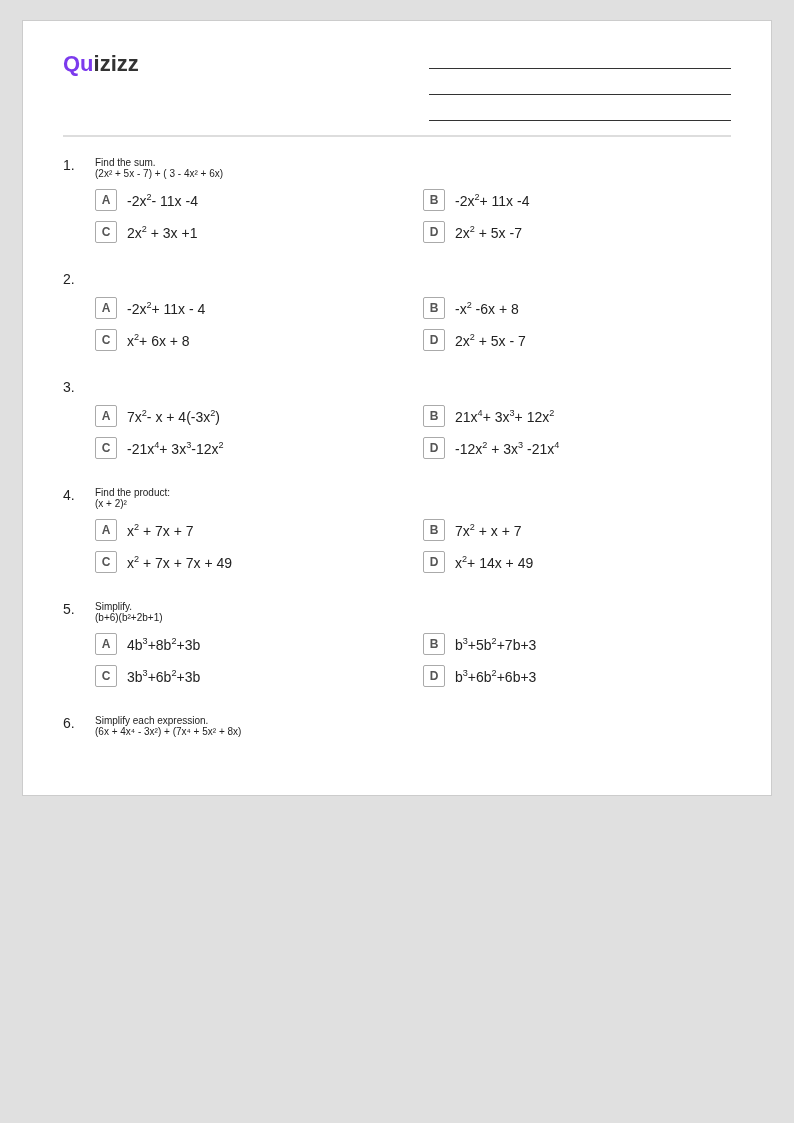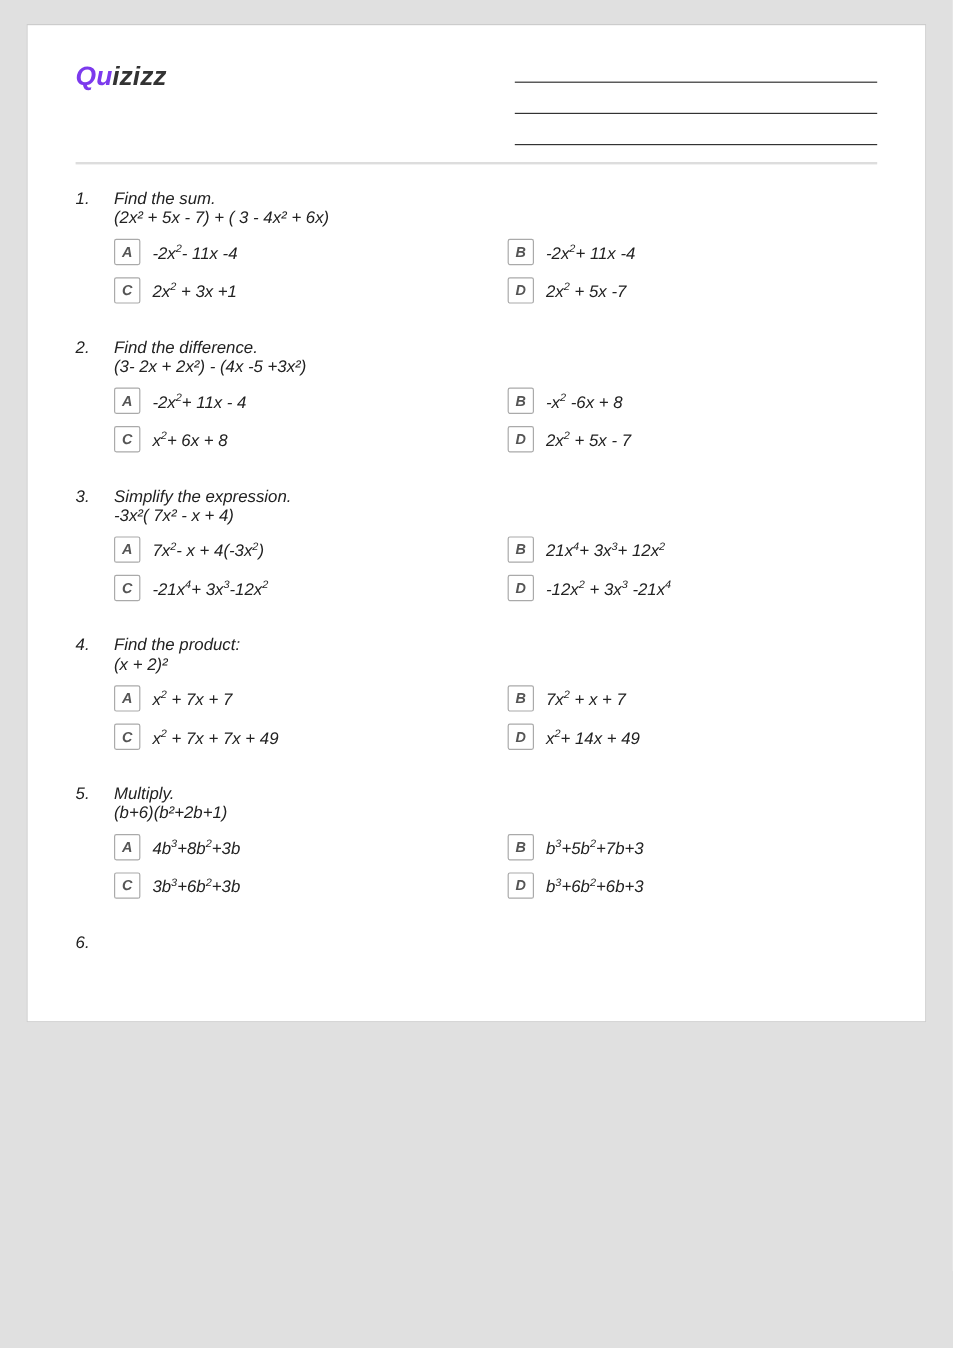--- a/index.html
+++ b/index.html
@@ -11,21 +11,20 @@
       align-items: flex-start;
       padding: 20px;
     }
     .page {
       width: 750px;
       background: #fff;
       border: 1px solid #ccc;
       padding: 30px 40px;
       font-size: 14px;
       color: #222;
-      font-style: italic;
     }
     
     .header {
       display: flex;
       justify-content: space-between;
       align-items: flex-start;
       border-bottom: 2px solid #ddd;
       padding-bottom: 14px;
       margin-bottom: 20px;
     }
@@ -73,21 +72,21 @@
       display: flex;
       gap: 12px;
       margin-bottom: 10px;
     }
     .question-number {
       font-size: 14px;
       font-weight: normal;
       min-width: 20px;
     }
     .question-text {
-      font-size: 14px;
+      font-size: 10px;
     }
     .question-text .q-line { display: block; }
     .options-grid {
       display: grid;
       grid-template-columns: 1fr 1fr;
       gap: 10px 20px;
       margin-left: 32px;
     }
     .option {
       display: flex;
@@ -165,24 +164,20 @@
           </div>
           <div class="option">
             <span class="option-letter">D</span>
             <span>2x<sup>2</sup> + 5x -7</span>
           </div>
         </div>
       </div>
       <div class="question-block">
         <div class="question-header">
           <span class="question-number">2.</span>
-          <div class="question-text">
-            <span class="q-line">Find the difference.</span>
-            <span class="q-line">(3- 2x + 2x²) - (4x -5 +3x²)</span>
-          </div>
         </div>
         <div class="options-grid">
           <div class="option">
             <span class="option-letter">A</span>
             <span>-2x<sup>2</sup>+ 11x - 4</span>
           </div>
           <div class="option">
             <span class="option-letter">B</span>
             <span>-x<sup>2</sup> -6x + 8</span>
           </div>
@@ -192,24 +187,20 @@
           </div>
           <div class="option">
             <span class="option-letter">D</span>
             <span>2x<sup>2</sup> + 5x - 7</span>
           </div>
         </div>
       </div>
       <div class="question-block">
         <div class="question-header">
           <span class="question-number">3.</span>
-          <div class="question-text">
-            <span class="q-line">Simplify the expression.</span>
-            <span class="q-line">-3x²( 7x² - x + 4)</span>
-          </div>
         </div>
         <div class="options-grid">
           <div class="option">
             <span class="option-letter">A</span>
             <span>7x<sup>2</sup>- x + 4(-3x<sup>2</sup>)</span>
           </div>
           <div class="option">
             <span class="option-letter">B</span>
             <span>21x<sup>4</sup>+ 3x<sup>3</sup>+ 12x<sup>2</sup></span>
           </div>
@@ -247,21 +238,21 @@
           <div class="option">
             <span class="option-letter">D</span>
             <span>x<sup>2</sup>+ 14x + 49</span>
           </div>
         </div>
       </div>
       <div class="question-block">
         <div class="question-header">
           <span class="question-number">5.</span>
           <div class="question-text">
-            <span class="q-line">Multiply.</span>
+            <span class="q-line">Simplify.</span>
             <span class="q-line">(b+6)(b²+2b+1)</span>
           </div>
         </div>
         <div class="options-grid">
           <div class="option">
             <span class="option-letter">A</span>
             <span>4b<sup>3</sup>+8b<sup>2</sup>+3b</span>
           </div>
           <div class="option">
             <span class="option-letter">B</span>
@@ -273,16 +264,20 @@
           </div>
           <div class="option">
             <span class="option-letter">D</span>
             <span>b<sup>3</sup>+6b<sup>2</sup>+6b+3</span>
           </div>
         </div>
       </div>
       <div class="question-block">
         <div class="question-header">
           <span class="question-number">6.</span>
+          <div class="question-text">
+            <span class="q-line">Simplify each expression.</span>
+            <span class="q-line">(6x + 4x⁴ - 3x²) + (7x⁴ + 5x² + 8x)</span>
+          </div>
         </div>
       </div>
     </div>
 </div>
 
 </body></html>

